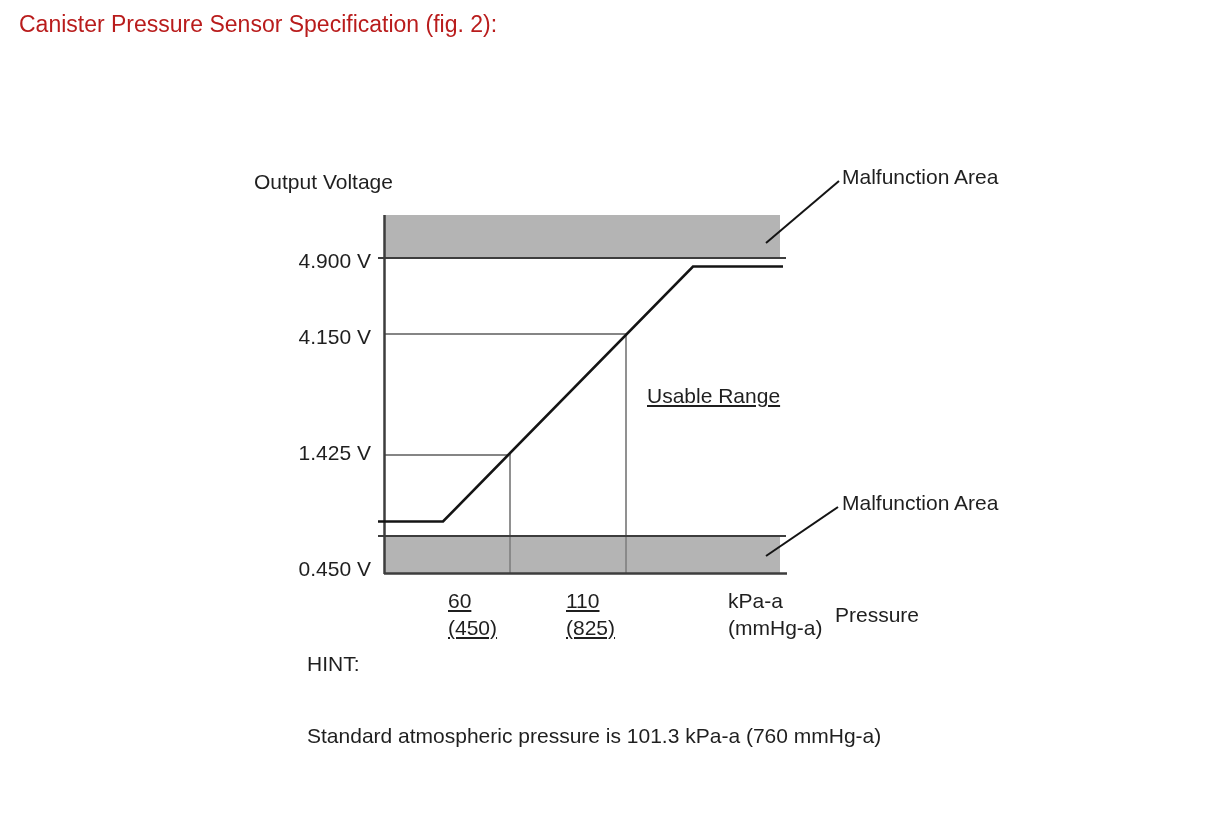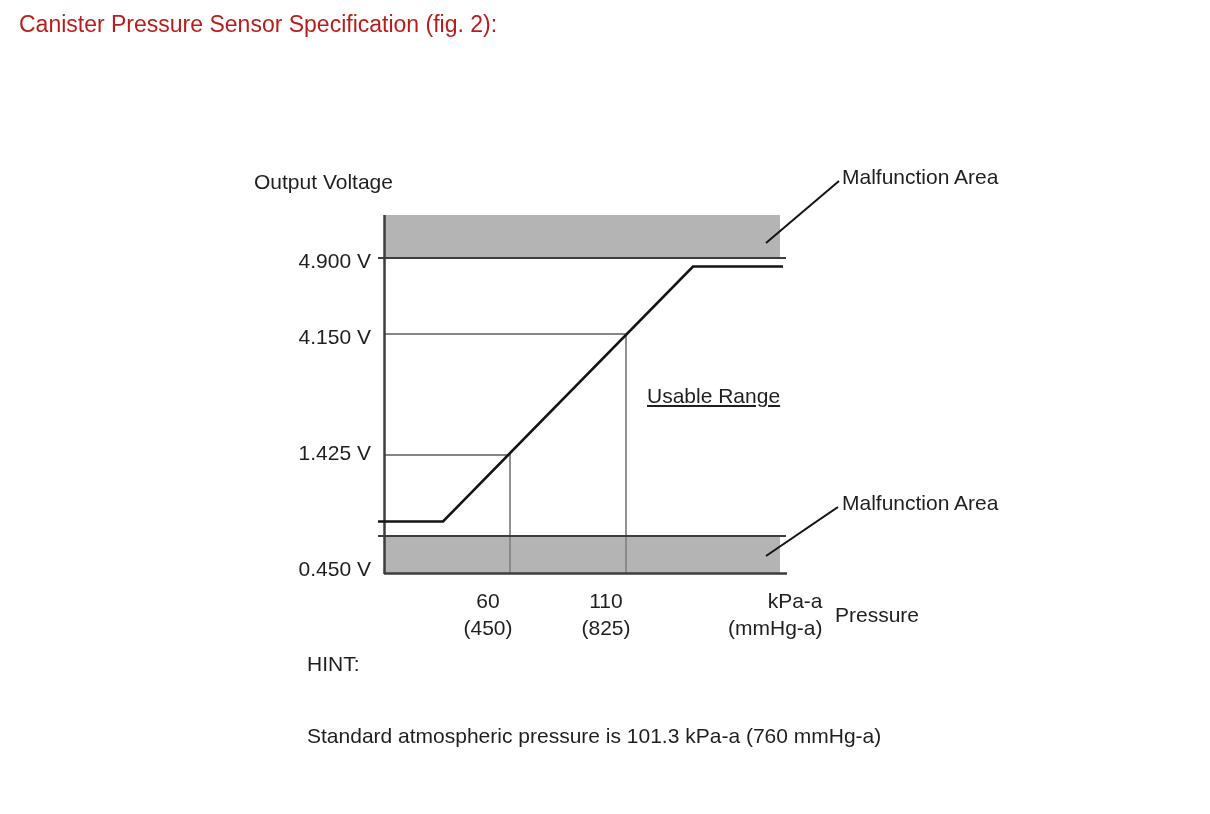--- a/index.html
+++ b/index.html
@@ -23,24 +23,25 @@
   }
   .lbl {
     font-size: 21px; line-height: 26px;
     color: #1f1f1f;
   }
   .ytick {
     left: 251px; width: 120px;
     text-align: right;
   }
   .xtick {
-    width: 80px; text-align: center;
+    width: 80px; text-align: left;
     line-height: 27px;
+    text-decoration: underline;
   }
-  .xunits { line-height: 27px; text-align: right; }
+  .xunits { line-height: 27px; }
   #chart-svg { position: absolute; left: 0; top: 0; }
   .hint-heading { left: 307px; top: 651px; }
   .hint-body { left: 307px; top: 723px; }
 </style>
 </head>
 <body>
 
 <div class="abs title">Canister Pressure Sensor Specification (fig. 2):</div>
 
 <svg id="chart-svg" width="1210" height="814" viewBox="0 0 1210 814">

